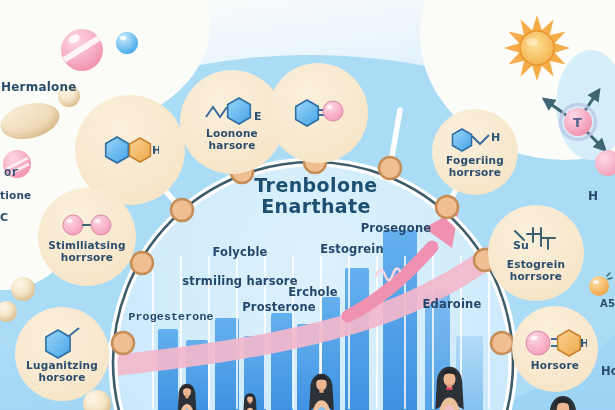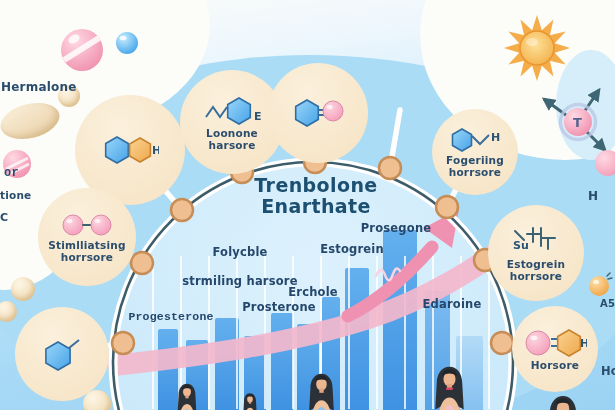--- a/index.html
+++ b/index.html
@@ -330,20 +330,24 @@
         <span>Horsore</span>
         <span></span>
       </div>
   </div>
 
   <div class="bubble" id="bb-luganitzing">
     <svg width="44" height="36" viewBox="0 0 44 36">
       <polygon class="hexB" points="18.0,6.0 30.1,13.0 30.1,27.0 18.0,34.0 5.9,27.0 5.9,13.0"></polygon>
       <line class="bond" x1="29" y1="12" x2="39" y2="4"></line>
     </svg>
+    <div class="blbl">
+        <span>Luganitzing</span>
+        <span>horsore</span>
+      </div>
   </div>
 
   <div class="bubble" id="bb-stimlliatsing">
     <svg width="56" height="30" viewBox="0 0 56 30">
       <circle class="sphP" cx="14" cy="15" r="10"></circle>
       <ellipse cx="10.5" cy="11" rx="3" ry="2" fill="#fff" opacity="0.7"></ellipse>
       <line class="skel" x1="24" y1="15" x2="32" y2="15"></line>
       <circle class="sphP" cx="42" cy="15" r="10"></circle>
       <ellipse cx="38.5" cy="11" rx="3" ry="2" fill="#fff" opacity="0.7"></ellipse>
     </svg>

